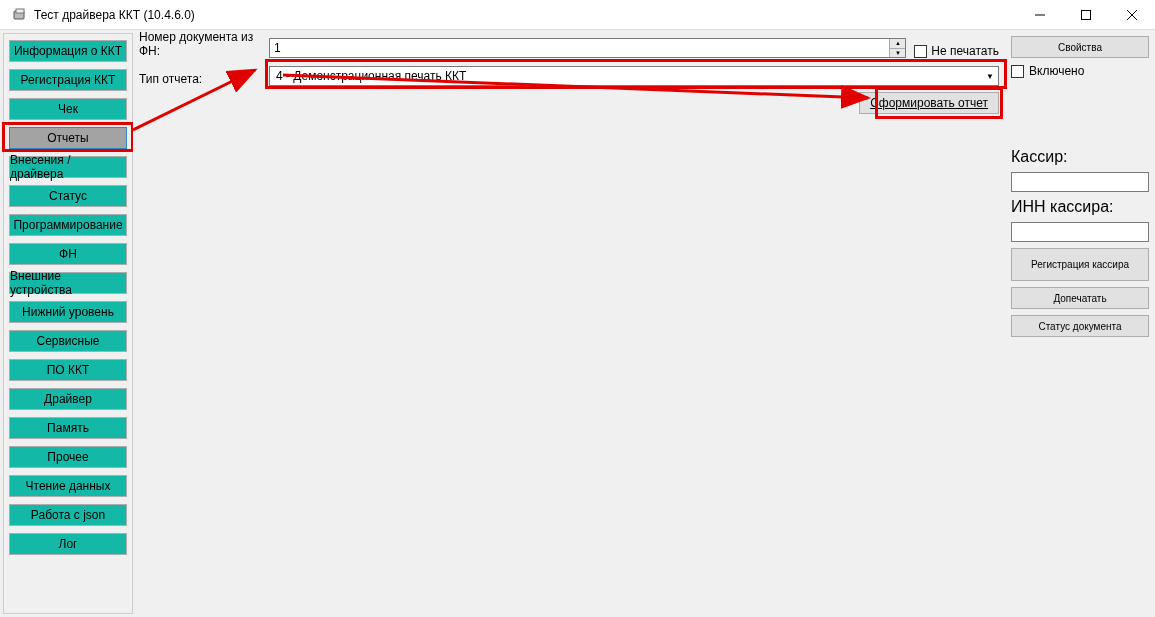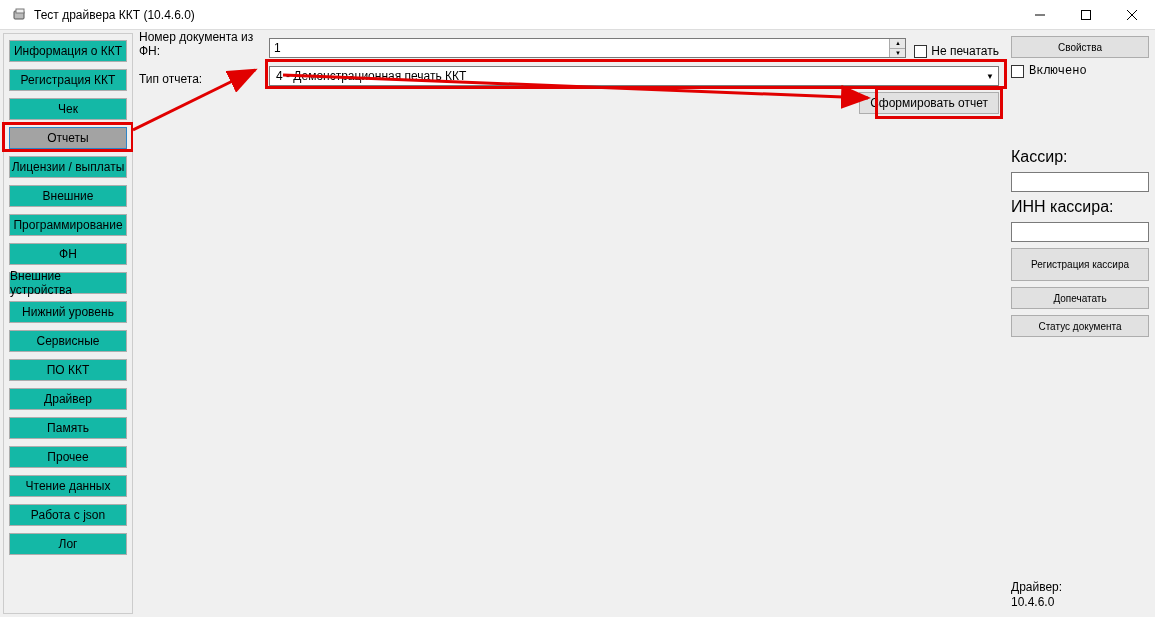--- a/index.html
+++ b/index.html
@@ -146,20 +146,21 @@
     border: 1px solid #adadad;
     display: inline-flex;
     align-items: center;
     justify-content: center;
     font-size: 12px;
   }
   .action-row {
     display: flex;
     justify-content: flex-end;
     margin-top: 4px;
+    text-decoration: underline;
   }
   
   .rightpanel {
     width: 150px;
     padding: 6px;
     background: #f0f0f0;
     display: flex;
     flex-direction: column;
     gap: 6px;
   }
@@ -230,24 +231,24 @@
     <div class="side-btn">
         <span>Регистрация ККТ</span>
       </div>
     <div class="side-btn">
         <span>Чек</span>
       </div>
     <div class="side-btn selected">
         <span>Отчеты</span>
       </div>
     <div class="side-btn">
-        <span>Лицензии / выплаты</span>
-      </div>
-    <div class="side-btn">
-        <span>Внешние</span>
+        <span>Внесения / драйвера</span>
+      </div>
+    <div class="side-btn">
+        <span>Статус</span>
       </div>
     <div class="side-btn">
         <span>Программирование</span>
       </div>
     <div class="side-btn">
         <span>ФН</span>
       </div>
     <div class="side-btn">
         <span>Внешние устройства</span>
       </div>
@@ -326,21 +327,21 @@
       <line x1="0" y1="100" x2="122" y2="40" stroke="#e10000" stroke-width="3" marker-end="url(#arrowhead)"></line>
 
       <line x1="150" y1="45" x2="735" y2="68" stroke="#e10000" stroke-width="3" marker-end="url(#arrowhead)"></line>
     </svg>
   </div>
 
   <div class="rightpanel">
     <div class="panel-btn">
       <span>Свойства</span>
     </div>
-    <div style="display:flex; align-items:center; gap:5px;font-family:Liberation Mono, monospace;">
+    <div style="display:flex; align-items:center; gap:5px;">
       <span class="checkbox"></span>
       <span>Включено</span>
     </div>
 
     <div style="height:58px;"></div>
 
     <div class="field-label">Кассир:</div>
     <div class="text-input"></div>
 
     <div class="field-label">ИНН кассира:</div>
@@ -352,18 +353,14 @@
 
     <div class="panel-btn">
       <span>Допечатать</span>
     </div>
     <div class="panel-btn">
       <span>Статус документа</span>
     </div>
 
     <div class="spacer"></div>
 
-    <div class="driver-info">
-      <div>Драйвер:</div>
-      <div>10.4.6.0</div>
-    </div>
   </div>
 </div>
 
 </body></html>

